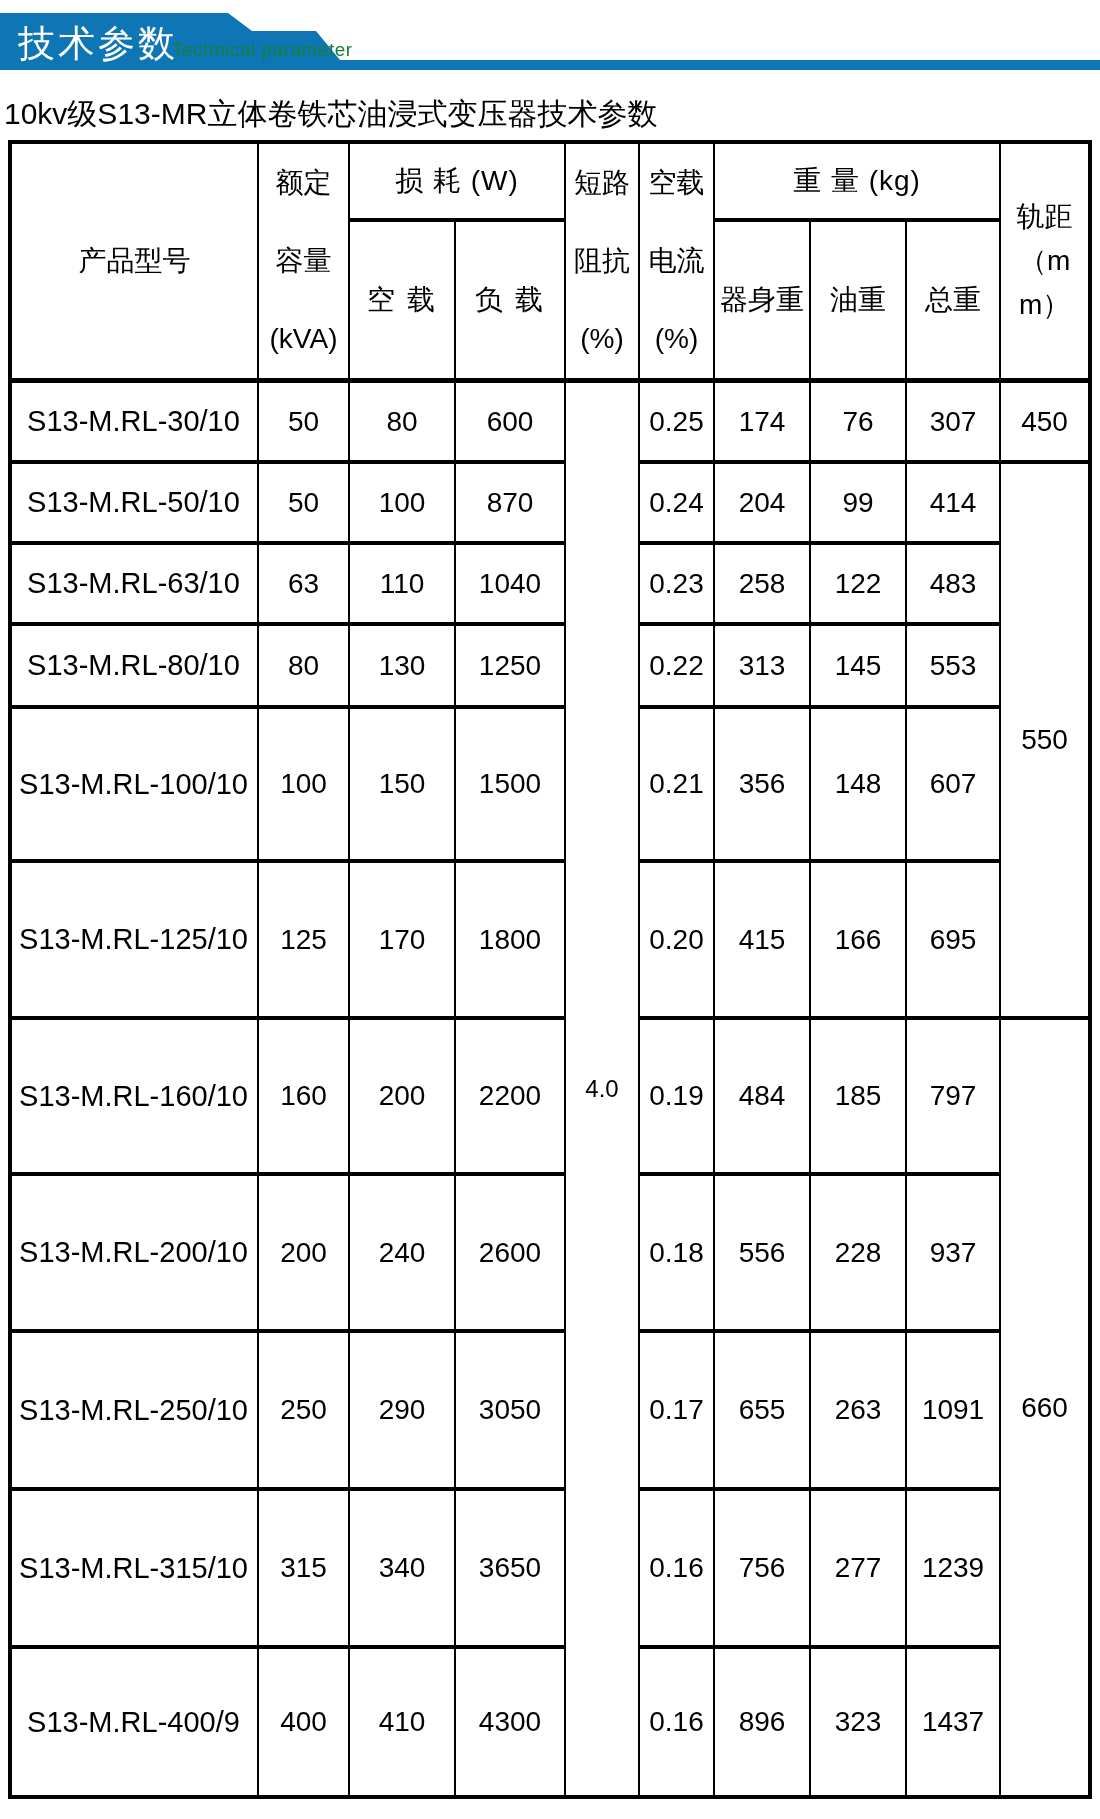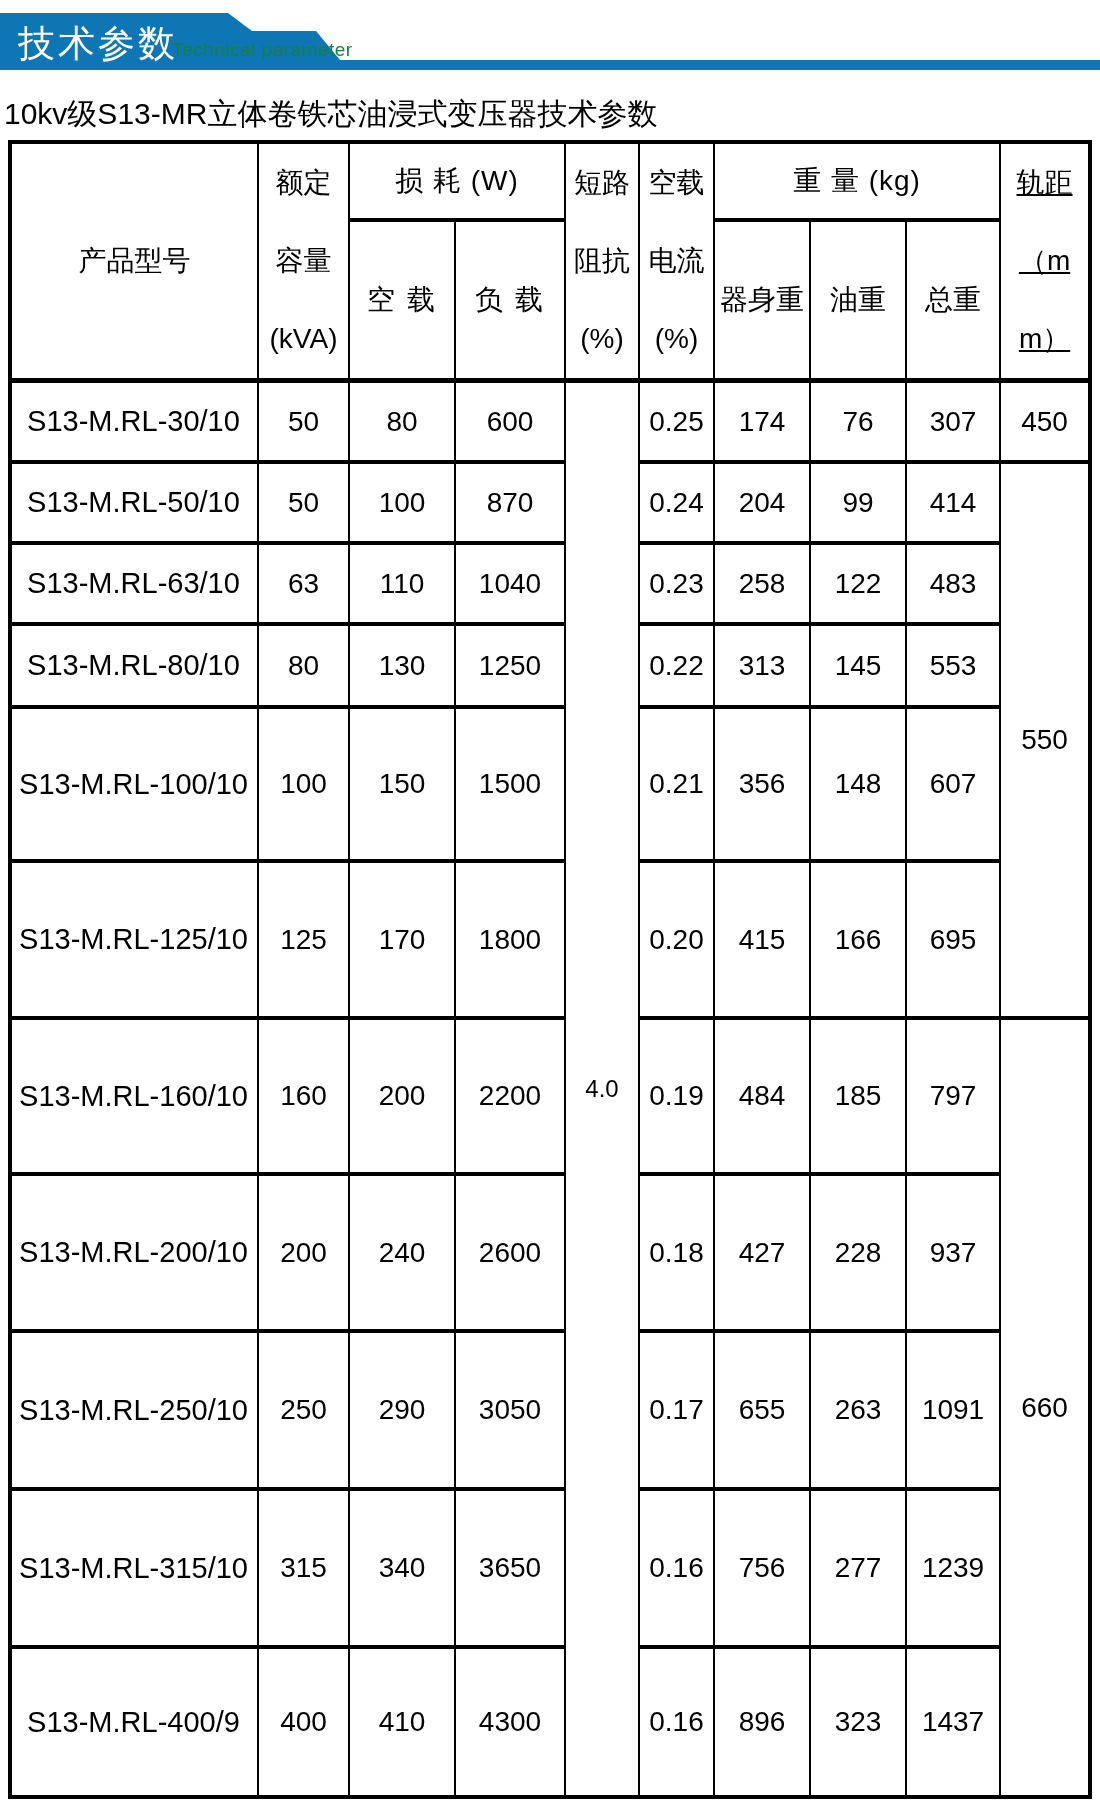--- a/index.html
+++ b/index.html
@@ -31,21 +31,21 @@
     border:4px solid #000;
   }
   td,th{
     border:solid #000;border-width:4px 2px;
     padding:0;vertical-align:middle;text-align:center;
     font-weight:normal;font-size:28px;overflow:hidden;
   }
   thead tr.h1{height:78px;}
   thead tr.h2{height:160px;}
   th.hmulti{line-height:78px;padding:0 6px;word-break:normal;}
-  th.h-gauge{line-height:78px;padding:0 6px;word-break:break-all;text-decoration:underline;}
+  th.h-gauge{line-height:44px;padding:0 6px;word-break:break-all;}
   th.hgroup{letter-spacing:1px;}
   th.hsub{letter-spacing:2px;}
   tbody tr:first-child > td{border-top-width:5px;}
   td.model{
     font-size:29px;line-height:77px;text-align:center;
     padding:0 8px 0 6px;word-break:break-all;
   }
   td.num{font-size:28px;}
   td.imp{font-size:24px;}
   td.gauge{font-size:28px;}
@@ -169,21 +169,21 @@
           <td class="num">185</td>
           <td class="num">797</td>
           <td class="gauge" rowspan="5">660</td>
         </tr>
         <tr style="height: 157px;">
           <td class="model">S13-M.RL-200/10</td>
           <td class="num">200</td>
           <td class="num">240</td>
           <td class="num">2600</td>
           <td class="num">0.18</td>
-          <td class="num">427</td>
+          <td class="num">556</td>
           <td class="num">228</td>
           <td class="num">937</td>
         </tr>
         <tr style="height: 158px;">
           <td class="model">S13-M.RL-250/10</td>
           <td class="num">250</td>
           <td class="num">290</td>
           <td class="num">3050</td>
           <td class="num">0.17</td>
           <td class="num">655</td>

